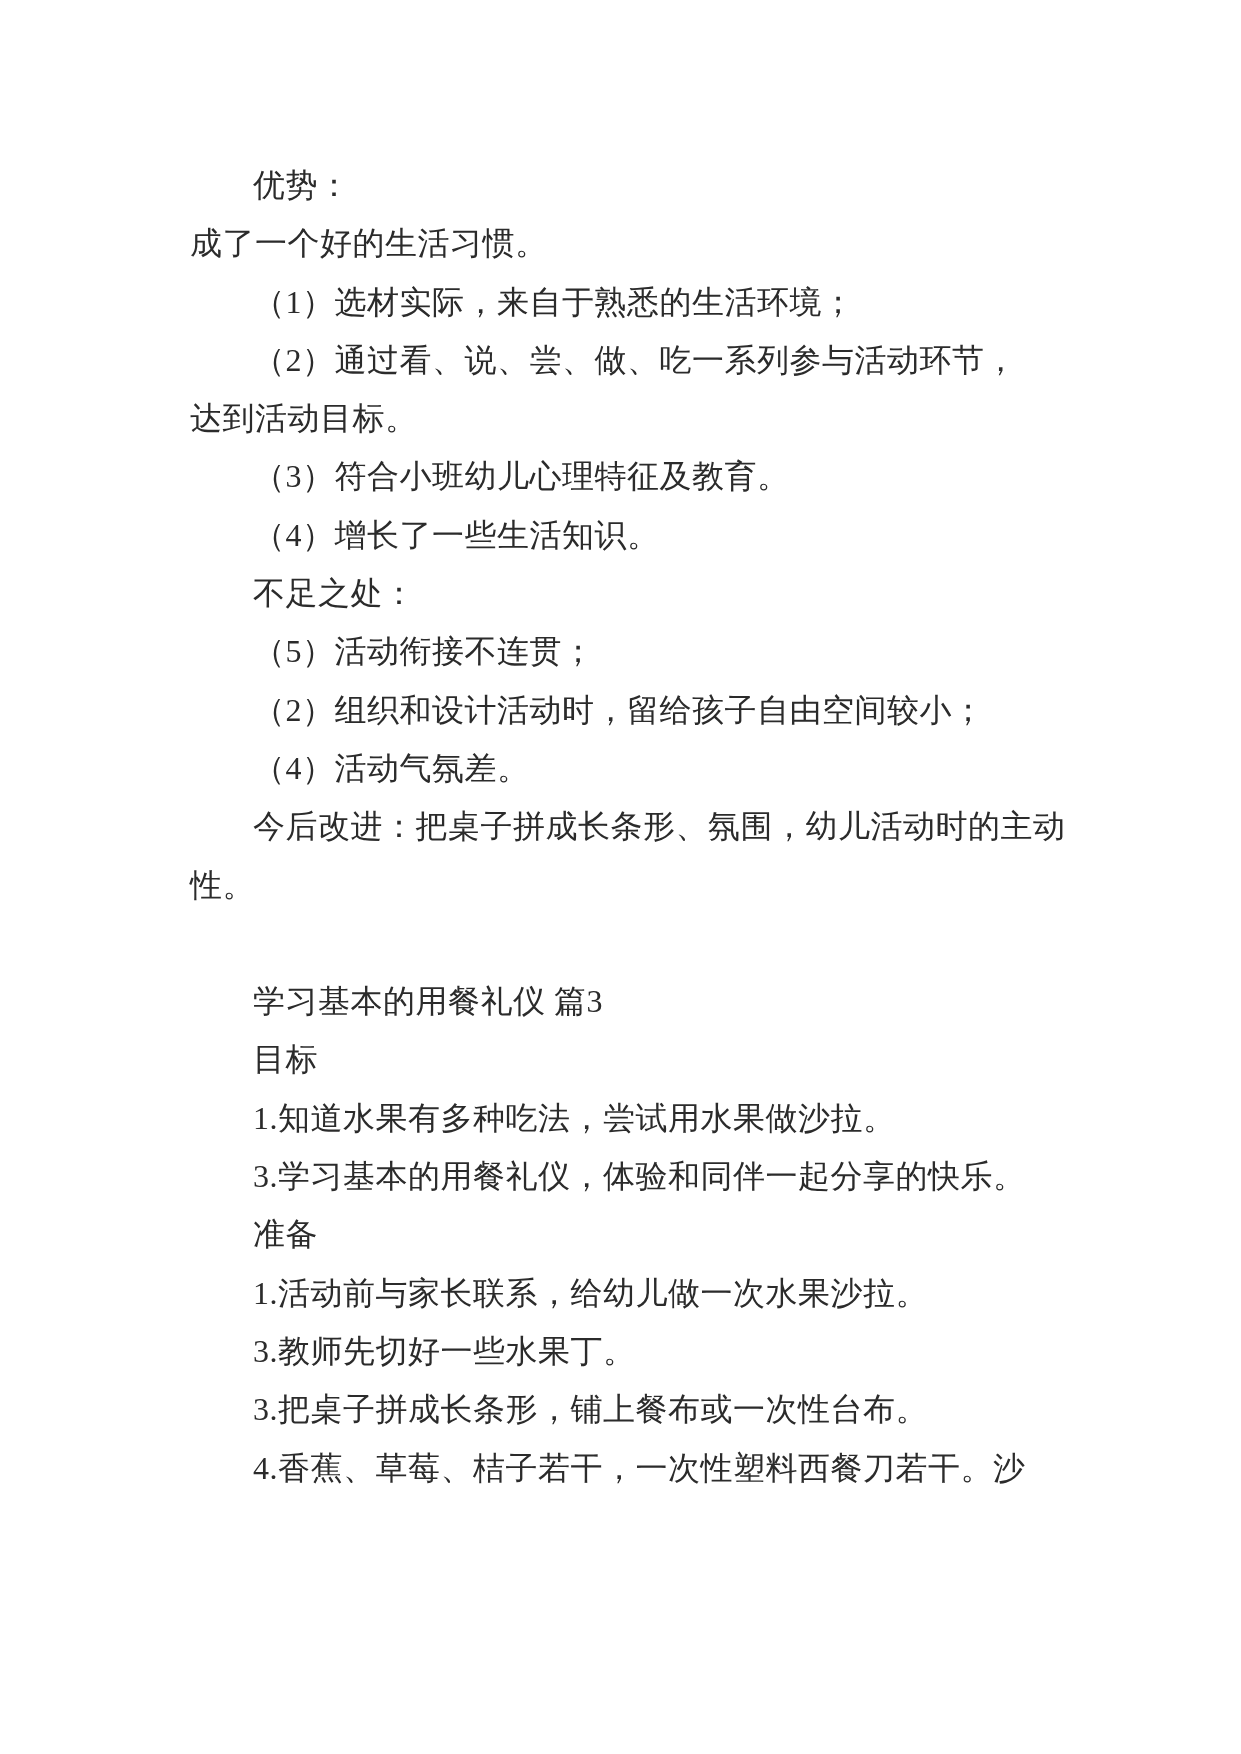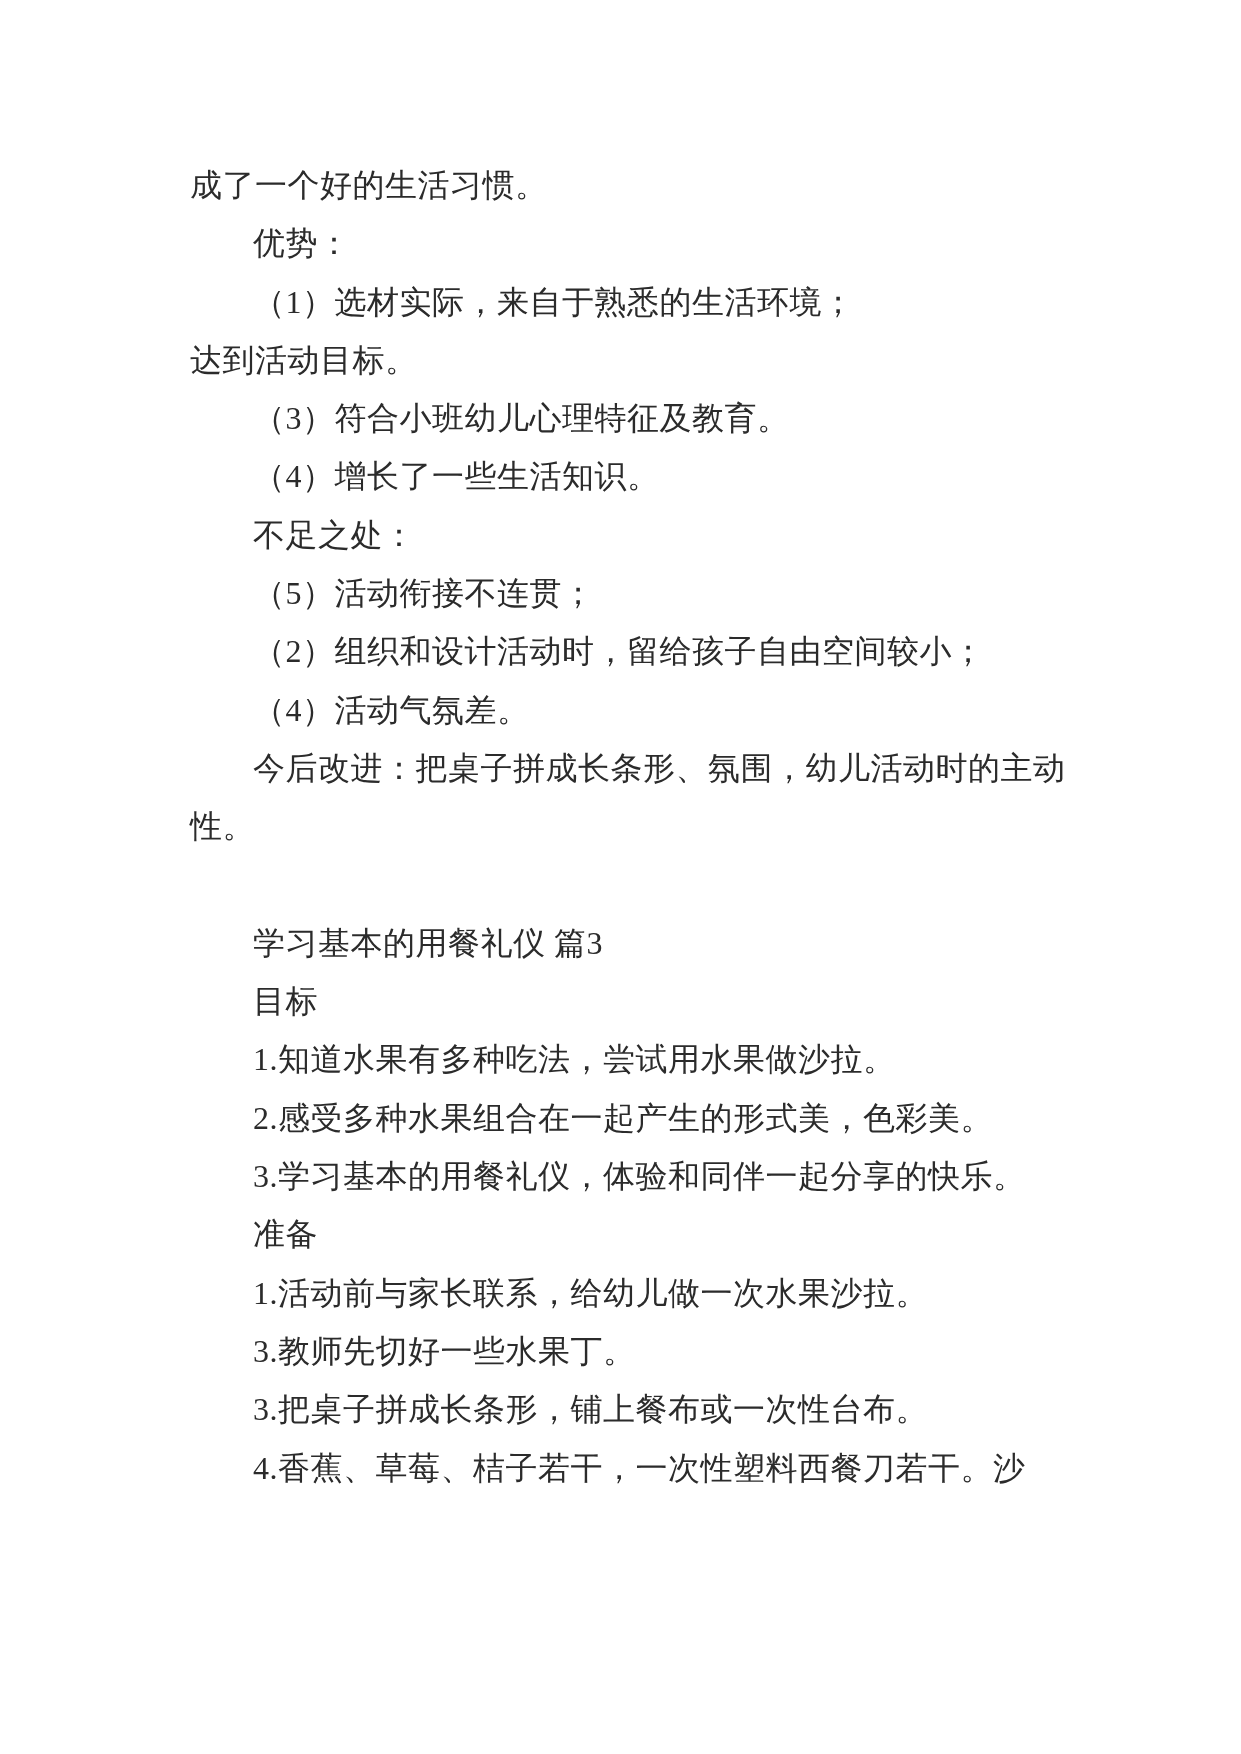--- a/index.html
+++ b/index.html
@@ -35,36 +35,36 @@
   }
   .line.gap {
     margin-top: 58.3px;
   }
 </style>
 </head>
 <body>
 
 <div class="page">
   <div class="doc-body" id="doc-body">
+      <div class="line indent">优势：</div>
       <div class="line">成了一个好的生活习惯。</div>
-      <div class="line indent">优势：</div>
       <div class="line indent">（1）选材实际，来自于熟悉的生活环境；</div>
+      <div class="line indent">（2）通过看、说、尝、做、吃一系列参与活动环节，</div>
       <div class="line">达到活动目标。</div>
       <div class="line indent">（3）符合小班幼儿心理特征及教育。</div>
       <div class="line indent">（4）增长了一些生活知识。</div>
       <div class="line indent">不足之处：</div>
       <div class="line indent">（5）活动衔接不连贯；</div>
       <div class="line indent">（2）组织和设计活动时，留给孩子自由空间较小；</div>
       <div class="line indent">（4）活动气氛差。</div>
       <div class="line indent">今后改进：把桌子拼成长条形、氛围，幼儿活动时的主动</div>
       <div class="line">性。</div>
       <div class="line indent gap">学习基本的用餐礼仪 篇3</div>
       <div class="line indent">目标</div>
       <div class="line indent">1.知道水果有多种吃法，尝试用水果做沙拉。</div>
-      <div class="line indent">2.感受多种水果组合在一起产生的形式美，色彩美。</div>
       <div class="line indent">3.学习基本的用餐礼仪，体验和同伴一起分享的快乐。</div>
       <div class="line indent">准备</div>
       <div class="line indent">1.活动前与家长联系，给幼儿做一次水果沙拉。</div>
       <div class="line indent">3.教师先切好一些水果丁。</div>
       <div class="line indent">3.把桌子拼成长条形，铺上餐布或一次性台布。</div>
       <div class="line indent">4.香蕉、草莓、桔子若干，一次性塑料西餐刀若干。沙</div>
     </div>
 </div>
 
 </body></html>

